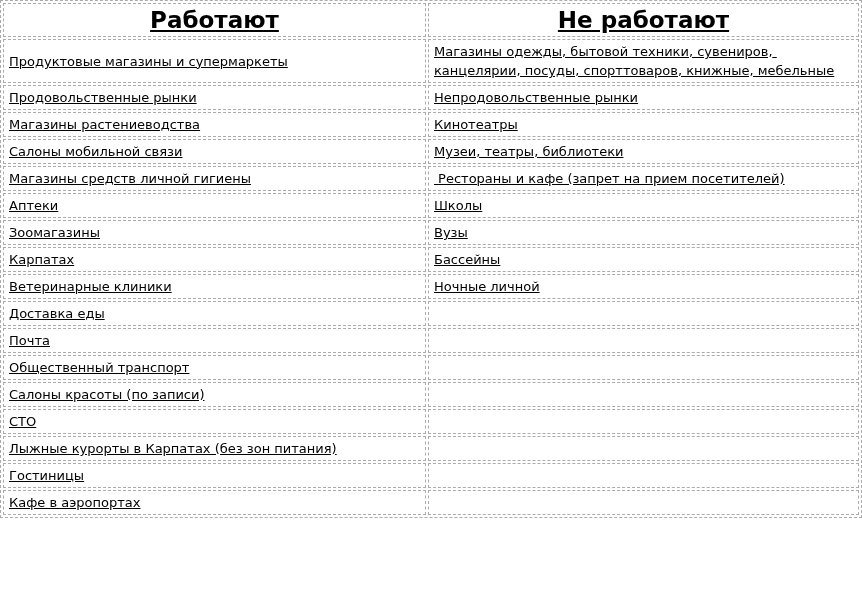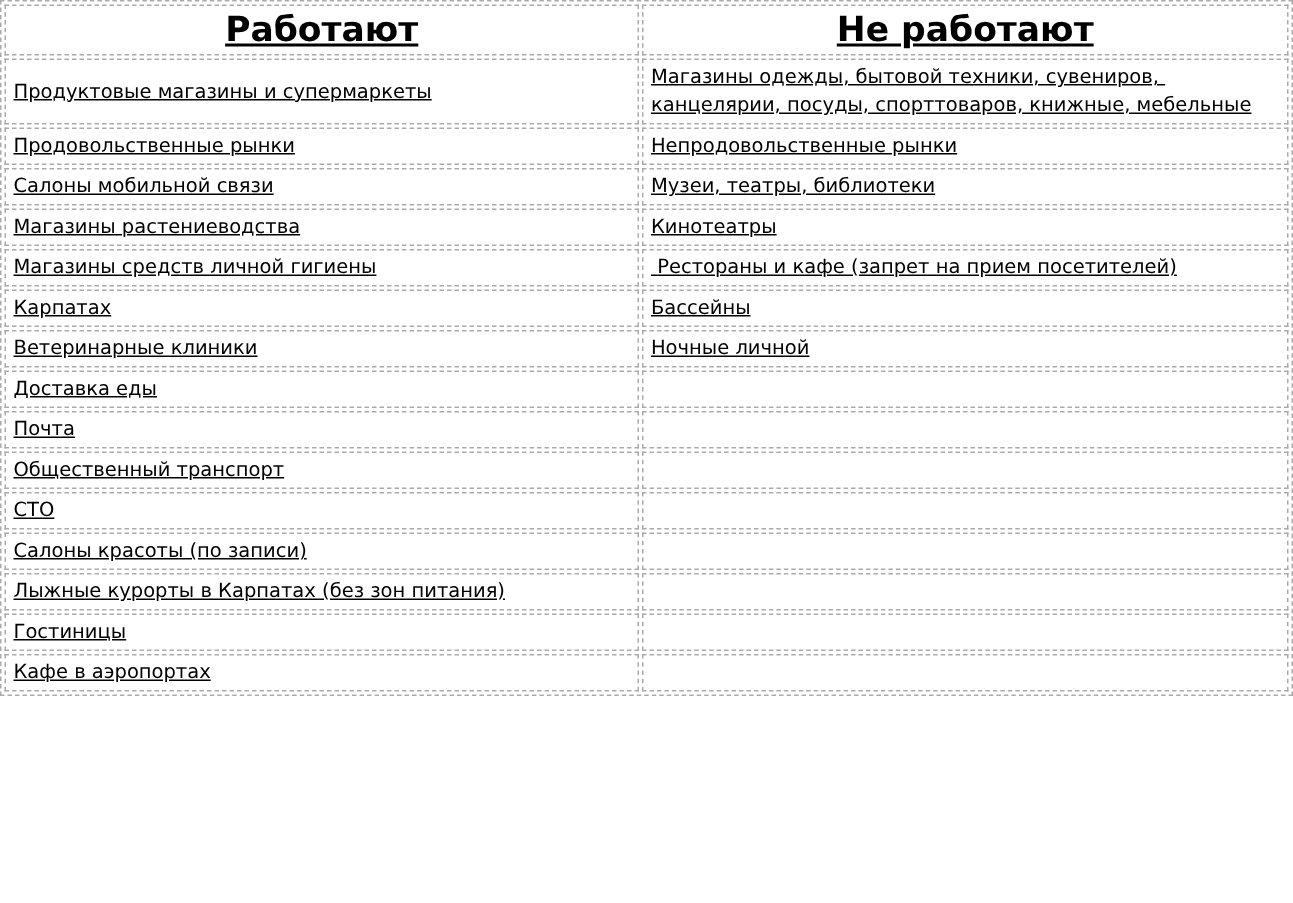--- a/index.html
+++ b/index.html
@@ -66,36 +66,44 @@
     <td class="cell">Продуктовые магазины и супермаркеты</td>
     <td class="cell">Магазины одежды, бытовой техники, сувениров, канцелярии, посуды, спорттоваров, книжные, мебельные</td>
   </tr>
 
   <tr>
     <td class="cell">Продовольственные рынки</td>
     <td class="cell">Непродовольственные рынки</td>
   </tr>
 
   <tr>
-    <td class="cell">Салоны мобильной связи</td>
-    <td class="cell">Музеи, театры, библиотеки</td>
+    <td class="cell">Магазины растениеводства</td>
+    <td class="cell">Кинотеатры</td>
   </tr>
 
   <tr>
-    <td class="cell">Магазины растениеводства</td>
-    <td class="cell">Кинотеатры</td>
+    <td class="cell">Салоны мобильной связи</td>
+    <td class="cell">Музеи, театры, библиотеки</td>
   </tr>
 
   <tr>
     <td class="cell">Магазины средств личной гигиены</td>
     <td class="cell"> Рестораны и кафе (запрет на прием посетителей)</td>
   </tr>
 
 
+  <tr>
+    <td class="cell">Аптеки</td>
+    <td class="cell">Школы</td>
+  </tr>
 
+  <tr>
+    <td class="cell">Зоомагазины</td>
+    <td class="cell">Вузы</td>
+  </tr>
 
   <tr>
     <td class="cell">Карпатах</td>
     <td class="cell">Бассейны</td>
   </tr>
 
   <tr>
     <td class="cell">Ветеринарные клиники</td>
     <td class="cell">Ночные личной</td>
   </tr>
@@ -110,26 +118,26 @@
     <td class="cell">Почта</td>
     <td class="cell"></td>
   </tr>
 
   <tr>
     <td class="cell">Общественный транспорт</td>
     <td class="cell"></td>
   </tr>
 
   <tr>
-    <td class="cell">СТО</td>
+    <td class="cell">Салоны красоты (по записи)</td>
     <td class="cell"></td>
   </tr>
 
   <tr>
-    <td class="cell">Салоны красоты (по записи)</td>
+    <td class="cell">СТО</td>
     <td class="cell"></td>
   </tr>
 
 
   <tr>
     <td class="cell">Лыжные курорты в Карпатах (без зон питания)</td>
     <td class="cell"></td>
   </tr>
 
   <tr>

